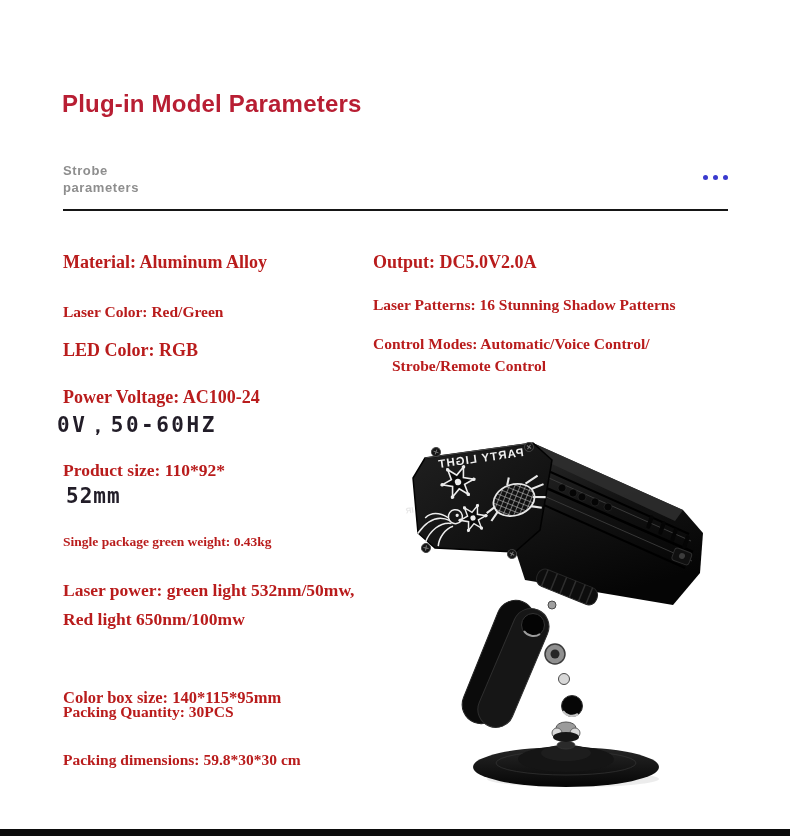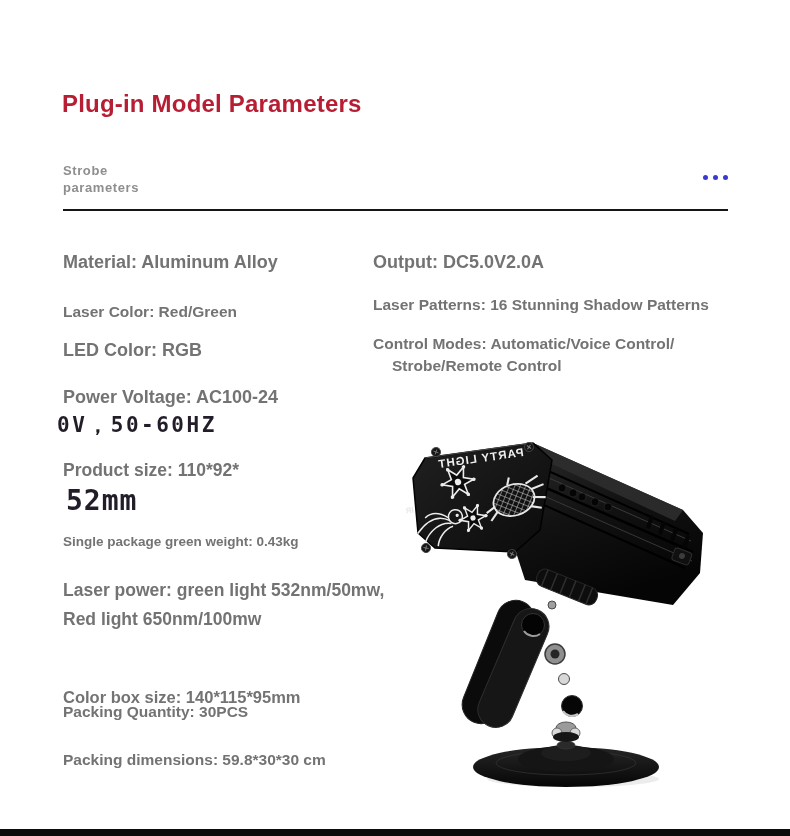--- a/index.html
+++ b/index.html
@@ -13,33 +13,33 @@
   }
   .tab{
     position:absolute;left:63px;top:162px;width:115px;
     font-size:13px;font-weight:700;color:#8e8e8e;letter-spacing:0.6px;line-height:17px;
     cursor:pointer;
   }
   .dots{position:absolute;left:703px;top:175px;display:flex;gap:5px;cursor:pointer;}
   .dots span{width:5px;height:5px;border-radius:50%;background:#3a3ace;display:block;}
   .rule{position:absolute;left:63px;top:209px;width:665px;height:2px;background:#161616;}
   .spec{
-    position:absolute;font-weight:700;color:#737373;white-space:nowrap;
-    font-family:Liberation Sans, sans-serif;
+    position:absolute;font-weight:700;color:#b91c1c;white-space:nowrap;
+    font-family:Liberation Serif, serif;
   }
   .mono{font-family:"DejaVu Sans Mono","Liberation Mono",monospace;color:#221d28;}
   .fs18{font-size:18px}.fs175{font-size:17.5px}.fs165{font-size:16.5px}
   .fs155{font-size:15.5px}.fs135{font-size:13.5px}
   .p-material{left:63px;top:252px}
   .p-lasercolor{left:63px;top:303px}
   .p-ledcolor{left:63px;top:340px}
   .p-voltage{left:63px;top:387px}
   .p-voltage2{left:57px;top:411px;font-size:21px;letter-spacing:2.5px;font-weight:700;}
   .p-size{left:63px;top:460px}
-  .p-size2{left:66px;top:484px;font-size:28px;letter-spacing:1px;font-weight:700;}
+  .p-size2{left:66px;top:484px;font-size:21px;letter-spacing:1px;font-weight:700;}
   .p-weight{left:63px;top:534px}
   .p-power1{left:63px;top:580px}
   .p-power2{left:63px;top:609px}
   .p-box{left:63px;top:688px}
   .p-qty{left:63px;top:703px}
   .p-dims{left:63px;top:751px}
   .p-output{left:373px;top:252px}
   .p-patterns{left:373px;top:296px}
   .p-modes1{left:373px;top:335px}
   .p-modes2{left:392px;top:357px}

